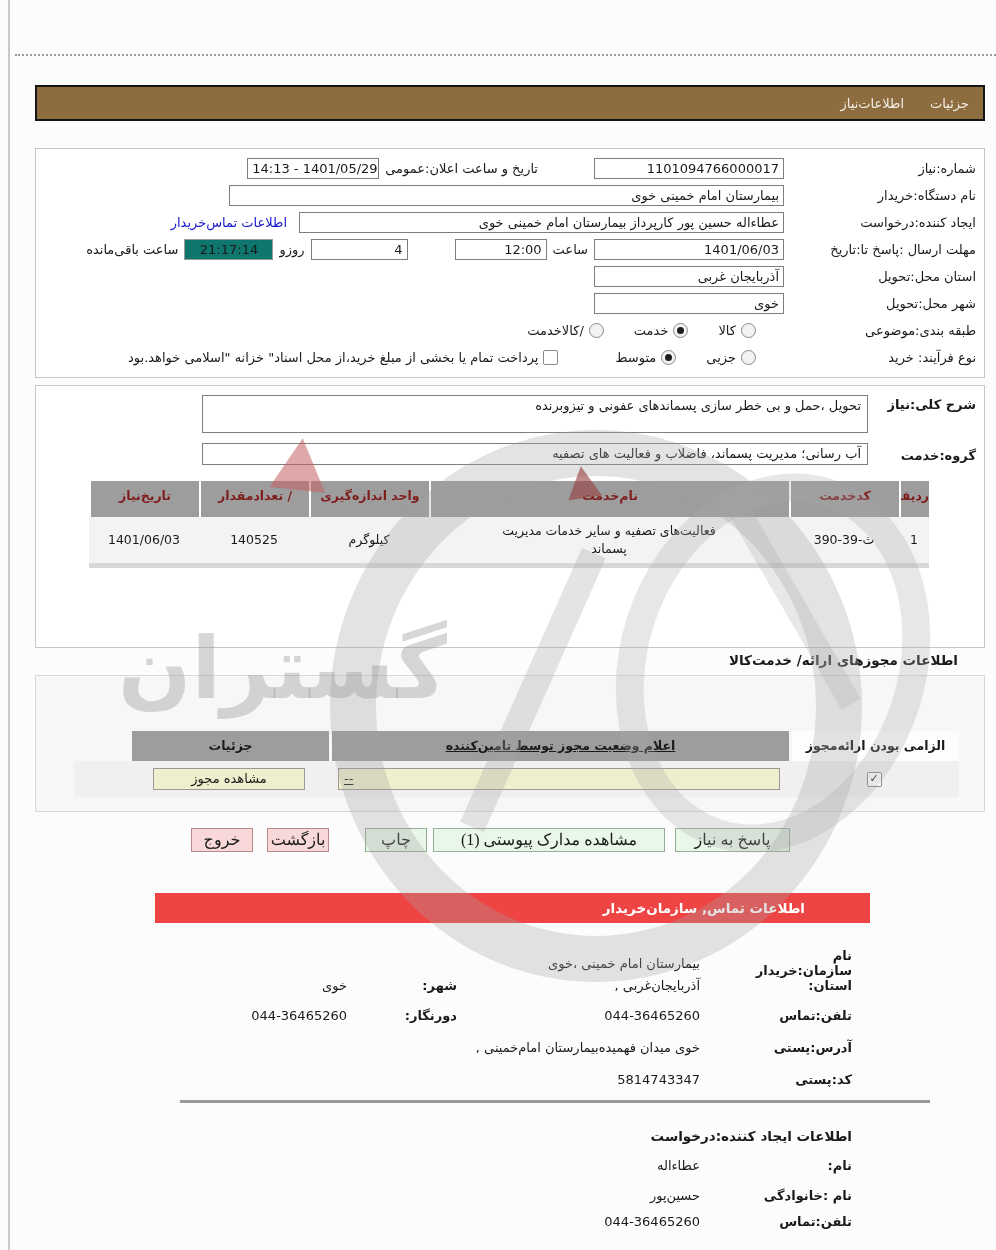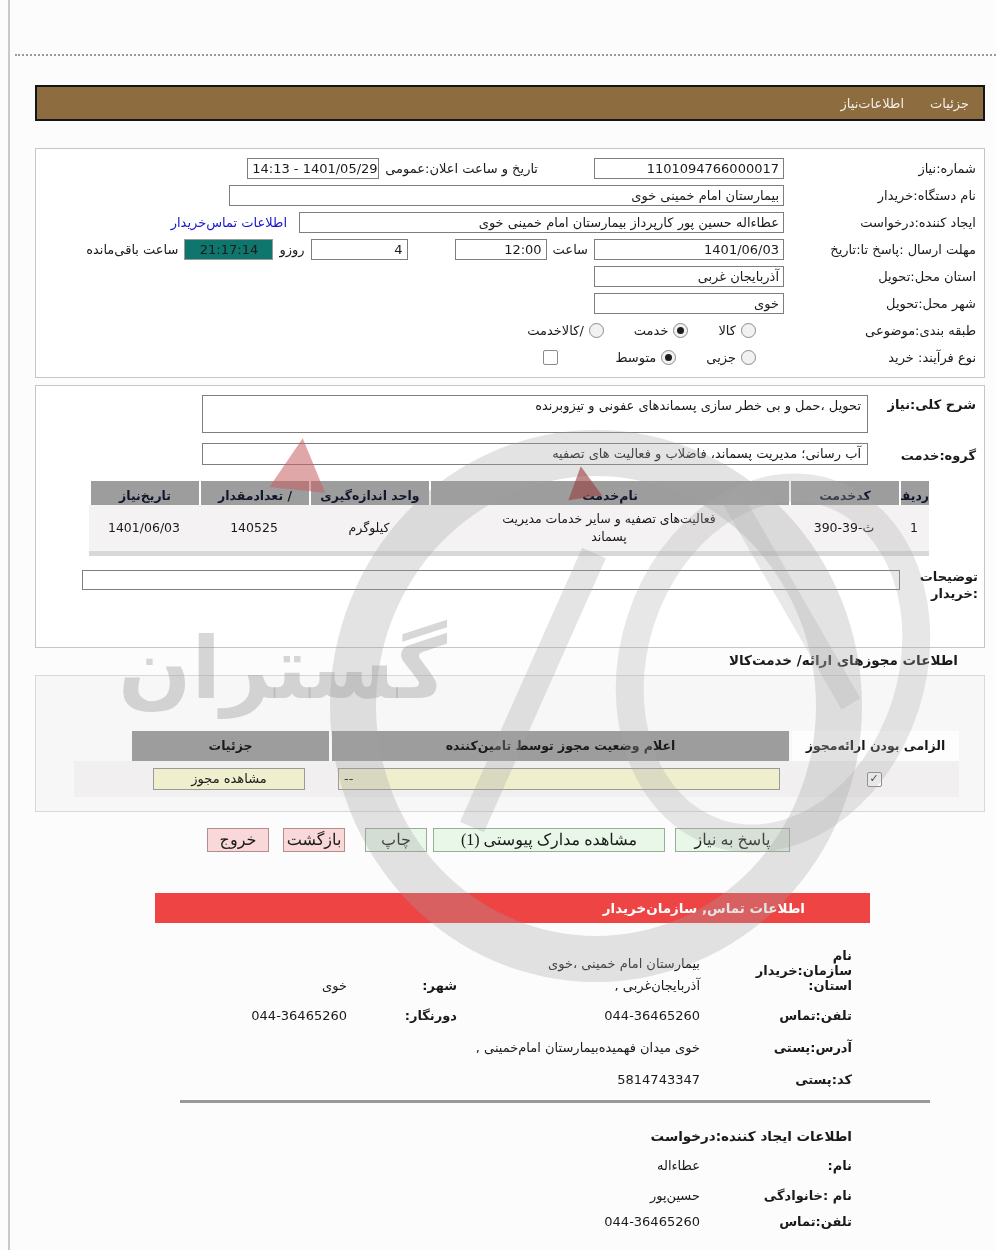--- a/index.html
+++ b/index.html
@@ -37,45 +37,45 @@
   
   .descrow{display:flex;margin-top:9px;padding-right:8px;}
   .desclabel{width:108px;flex:none;font-weight:bold;padding-top:2px;}
   .descbox{width:652px;height:34px;border:1px solid #7e7e7e;background:#fff;padding:1px 6px;text-align:right;line-height:17px;}
   .sec-head{font-weight:bold;padding:12px 8px 0 0;font-size:13.5px;}
   .grouprow{display:flex;align-items:center;margin-top:10px;padding-right:8px;}
   .groupbox{width:652px;height:20px;line-height:20px;border:1px solid #7e7e7e;background:#fff;padding:0 6px;text-align:right;white-space:nowrap;overflow:hidden;}
 
   .stable{margin:16px 55px 0 55px;width:840px;border-bottom:5px solid #d8d8d8;}
   .sthead{display:flex;background:#9d9d9d;}
-  .sthead .hc{font-weight:bold;font-size:12.5px;color:#0f172a;text-align:center;height:24px;line-height:30px;border-left:2px solid #fff;box-sizing:border-box;overflow:hidden;white-space:nowrap;}
+  .sthead .hc{font-weight:bold;font-size:12.5px;color:#7f1d1d;text-align:center;height:36px;line-height:30px;border-left:2px solid #fff;box-sizing:border-box;overflow:hidden;white-space:nowrap;}
   .strow{display:flex;background:#f4f2f2;}
   .strow .bc{font-size:12.5px;text-align:center;min-height:46px;display:flex;align-items:center;justify-content:center;box-sizing:border-box;line-height:1.45;}
   .c0{width:30px;} .c1{width:110px;} .c2{width:360px;} .c3{width:120px;} .c4{width:110px;} .c5{width:110px;flex:none;}
 
   .notesrow{display:flex;margin-top:12px;padding-right:6px;align-items:flex-start;}
   .noteslabel{width:74px;flex:none;font-weight:bold;line-height:17px;text-align:right;}
   .notesbox{flex:1;height:18px;border:1px solid #7e7e7e;background:#fff;margin:2px 4px 0 46px;}
 
   .lic-head{position:absolute;top:652px;right:38px;font-weight:bold;font-size:13.5px;}
   .ltable{margin:55px 25px 0 0;width:885px;}
   .lthead{display:flex;}
   .lthead .hc{height:30px;line-height:30px;text-align:center;font-weight:bold;font-size:12.5px;border-left:3px solid #f7f7f7;box-sizing:border-box;background:#9d9d9d;}
   .lthead .hc.white{background:#fdfdfd;}
   .ltrow{display:flex;background:#f1efef;align-items:center;}
   .ltrow .bc{height:36px;display:flex;align-items:center;justify-content:center;box-sizing:border-box;}
-  .lc0{width:170px;} .lc1{width:460px;} .lc2{width:200px;}
+  .lc0{width:170px;} .lc1{width:460px;text-decoration:underline;} .lc2{width:200px;}
   .creambox{background:#efeecd;border:1px solid #9a9a9a;width:430px;height:20px;line-height:20px;padding:0 5px;text-align:left;direction:ltr;font-size:13px;}
   .creambtn{background:#efeecd;border:1px solid #9a9a9a;width:150px;height:20px;line-height:20px;text-align:center;cursor:pointer;font-size:13px;}
 
   .actions{position:absolute;top:828px;right:206px;display:flex;align-items:center;}
   .btn{height:22px;line-height:22px;text-align:center;border:1px solid #8f8f8f;font-size:16px;cursor:pointer;box-sizing:content-box;font-family:Liberation Serif, serif;}
   .btn.green{background:#e9f7e9;border-color:#96ad96;}
   .btn.pink{background:#f8d8d8;border-color:#b68b8b;}
-  .b-reply{width:113px;} .b-attach{width:230px;margin-right:10px;} .b-print{width:60px;margin-right:6px;} .b-back{width:60px;margin-right:20px;} .b-exit{width:60px;margin-right:14px;}
+  .b-reply{width:113px;} .b-attach{width:230px;margin-right:10px;} .b-print{width:60px;margin-right:6px;} .b-back{width:60px;margin-right:36px;} .b-exit{width:60px;margin-right:14px;}
 
   
   .crow{position:absolute;right:144px;display:flex;align-items:center;font-size:13px;}
   .clabel{width:112px;flex:none;font-weight:bold;}
   .cvalue{width:243px;flex:none;margin-right:40px;text-align:right;white-space:nowrap;}
   .cvalue.wide{width:400px;}
   .clabel2{width:110px;flex:none;font-weight:bold;}
   .cvalue2{width:160px;flex:none;text-align:right;}
   .divider{position:absolute;top:1100px;left:180px;width:750px;height:3px;background:#999;}
   .creator-head{position:absolute;top:1128px;right:144px;font-weight:bold;font-size:13.5px;}
@@ -144,20 +144,21 @@
     <span class="radio gap28"></span>
     <span class="opt-text">/کالاخدمت</span>
   </div>
   <div class="frow">
     <span class="flabel">نوع فرآیند: خرید</span>
     <span class="radio gap28"></span>
     <span class="opt-text">جزیی</span>
     <span class="radio gap28 on"></span>
     <span class="opt-text">متوسط</span>
     <span class="checkbox" style="margin-right:55px;"></span>
+    <span class="opt-text">پرداخت تمام یا بخشی از مبلغ خرید،از محل اسناد" خزانه "اسلامی خواهد.بود</span>
   </div>
 </div>
 
 <div class="box box2">
   <div class="descrow">
     <span class="desclabel">شرح کلی:نیاز</span>
     <div class="descbox">تحویل ،حمل و بی خطر سازی پسماندهای عفونی و تیزوبرنده</div>
   </div>
   <div class="grouprow">
     <span class="desclabel">گروه:خدمت</span>
@@ -176,27 +177,20 @@
     <div class="strow">
       <span class="bc c0">1</span>
       <span class="bc c1">ث-39-390</span>
       <span class="bc c2" style="padding:0 60px;">فعالیت‌های تصفیه و سایر خدمات مدیریت پسماند</span>
       <span class="bc c3">کیلوگرم</span>
       <span class="bc c4 ltr">140525</span>
       <span class="bc c5 ltr">1401/06/03</span>
     </div>
   </div>
 
-  <div class="notesrow">
-    <span class="noteslabel">
-      <span>توضیحات</span><br>
-      <span>:خریدار</span>
-    </span>
-    <div class="notesbox"></div>
-  </div>
 </div>
 
 <div class="lic-head">اطلاعات مجوزهای ارائه/ خدمت‌کالا</div>
 <div class="box box3">
   <div class="ltable">
     <div class="lthead">
       <span class="hc white lc0">الزامی بودن ارائه‌مجوز</span>
       <span class="hc lc1">اعلام وضعیت مجوز توسط تامین‌کننده</span>
       <span class="hc lc2">جزئیات</span>
     </div>

